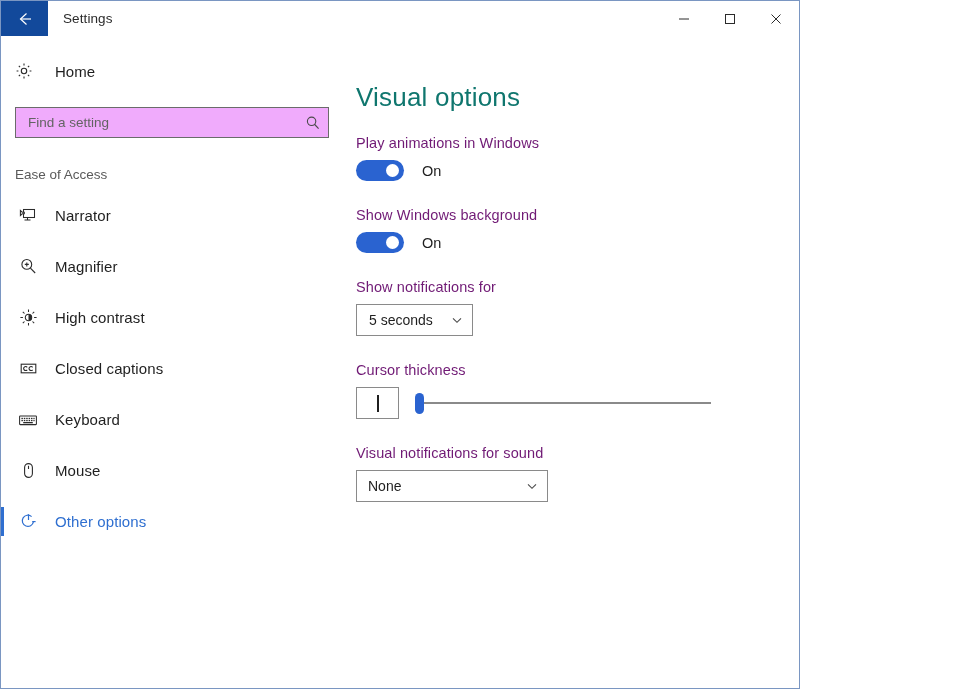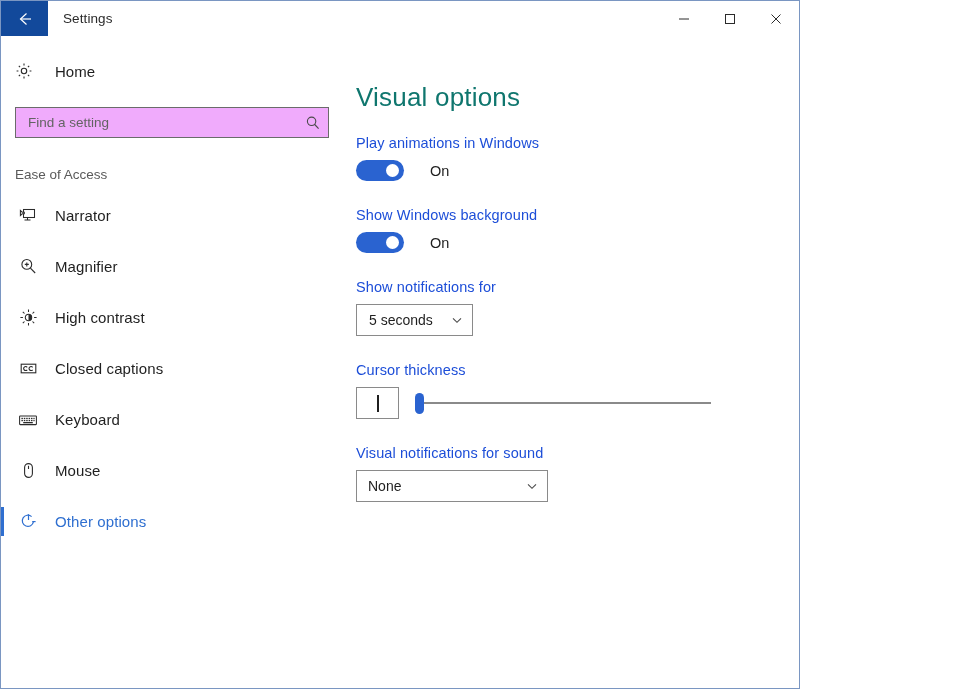--- a/index.html
+++ b/index.html
@@ -191,30 +191,29 @@
     font-size: 26px;
     font-weight: normal;
     color: #0f766e;
     margin: 0 0 22px 0;
     letter-spacing: .2px;
   }
 
   .setting-block { margin-bottom: 26px; }
   .setting-label {
     font-size: 14.5px;
-    color: #1d4ed8;
+    color: #701a75;
     margin-bottom: 9px;
     letter-spacing: .1px;
   }
 
   
   .toggle-row {
     display: flex;
     align-items: center;
-    gap: 8px;
   }
   .toggle {
     width: 48px;
     height: 21px;
     border-radius: 11px;
     background: #2a63d0;
     position: relative;
     cursor: pointer;
     flex: 0 0 auto;
   }

